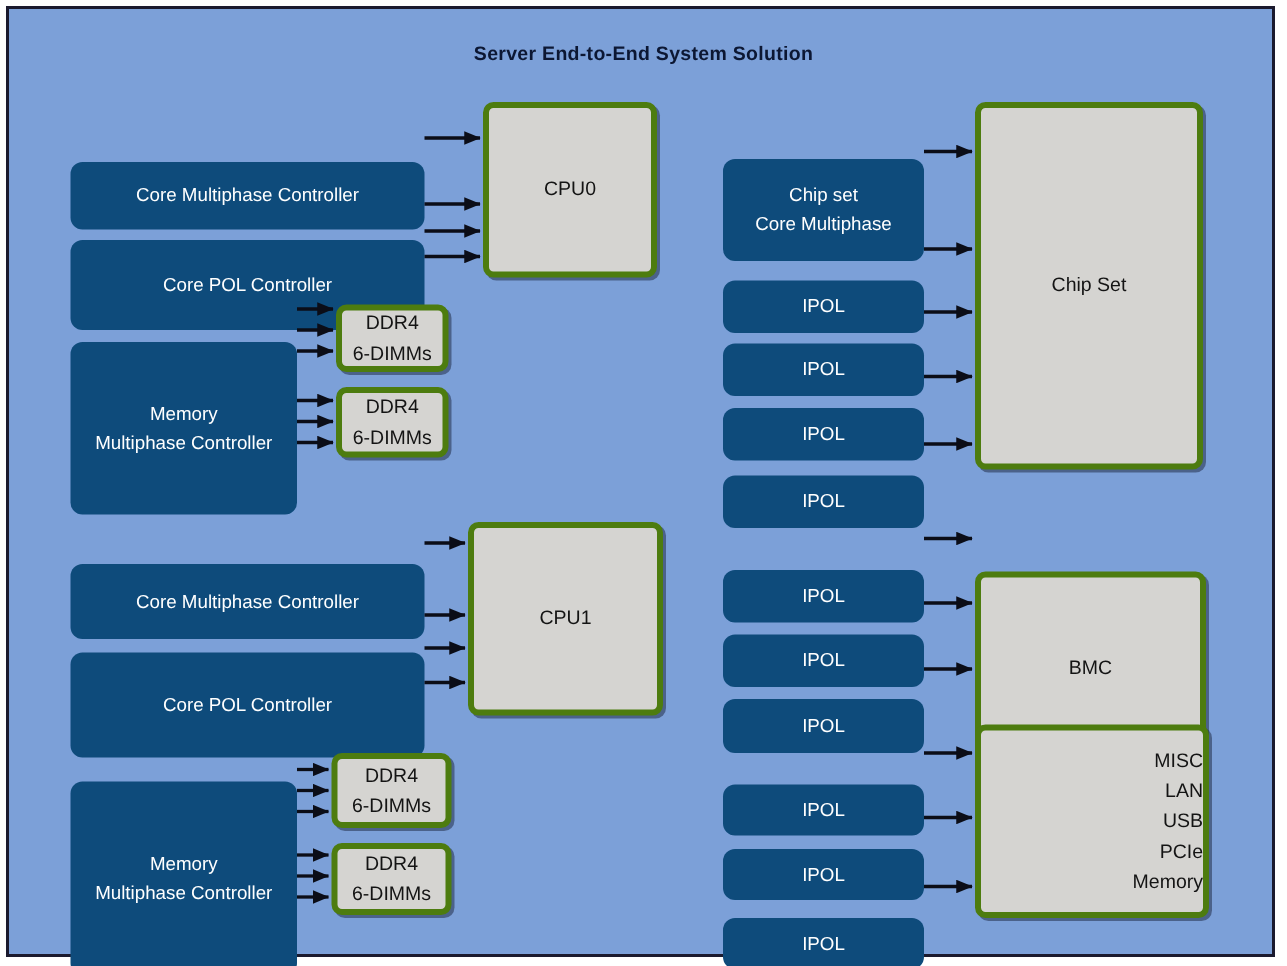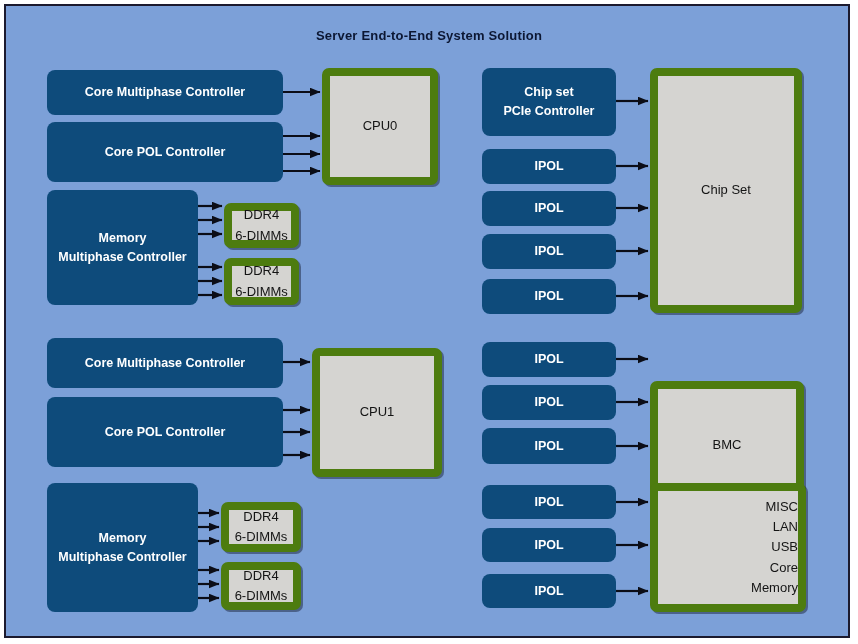--- a/index.html
+++ b/index.html
@@ -25,24 +25,24 @@
   .title{
     position:absolute;left:0;top:28px;width:858px;text-align:center;
     font-size:13px;font-weight:bold;color:var(--title-text);letter-spacing:.2px;
   }
   .blk{
     position:absolute;display:flex;flex-direction:column;align-items:center;justify-content:center;
     text-align:center;box-sizing:border-box;
   }
   .navy{
     background:var(--navy-block);border-radius:8px;color:var(--navy-block-text);
-    font-size:12.5px;font-weight:700;line-height:1.5;
+    font-size:12.5px;font-weight:400;line-height:1.5;margin-top:38px;
   }
   .gray{
-    background:var(--gray-block);border:8px solid #4d7c0f;border-radius:7px;
+    background:var(--gray-block);border:4px solid #4d7c0f;border-radius:7px;
     color:var(--gray-block-text);font-size:13px;line-height:1.55;
     box-shadow:2px 2px 0 rgba(15,22,45,.45);
   }
   .ln{display:block;}
   svg.arrows{position:absolute;left:0;top:0;pointer-events:none;}
   svg.arrows line{stroke:var(--arrow);stroke-width:2.2;}
 </style>
 </head>
 <body>
 
@@ -90,21 +90,21 @@
     <span class="ln">DDR4</span>
     <span class="ln">6-DIMMs</span>
   </div>
   <div class="blk gray" style="left:221px;top:562px;width:80px;height:48px;">
     <span class="ln">DDR4</span>
     <span class="ln">6-DIMMs</span>
   </div>
 
   <div class="blk navy" style="left:482px;top:68px;width:134px;height:68px;">
     <span class="ln">Chip set</span>
-    <span class="ln">PCIe Controller</span>
+    <span class="ln">Core Multiphase</span>
   </div>
   <div class="blk navy" style="left:482px;top:149px;width:134px;height:35px;">
     <span class="ln">IPOL</span>
   </div>
   <div class="blk navy" style="left:482px;top:191px;width:134px;height:35px;">
     <span class="ln">IPOL</span>
   </div>
   <div class="blk navy" style="left:482px;top:234px;width:134px;height:35px;">
     <span class="ln">IPOL</span>
   </div>
@@ -134,21 +134,21 @@
   <div class="blk navy" style="left:482px;top:528px;width:134px;height:34px;">
     <span class="ln">IPOL</span>
   </div>
   <div class="blk navy" style="left:482px;top:574px;width:134px;height:34px;">
     <span class="ln">IPOL</span>
   </div>
   <div class="blk gray" style="left:650px;top:483px;width:156px;height:129px;align-items:flex-end;">
     <span class="ln">MISC</span>
     <span class="ln">LAN</span>
     <span class="ln">USB</span>
-    <span class="ln">Core</span>
+    <span class="ln">PCIe</span>
     <span class="ln">Memory</span>
   </div>
 
   <svg class="arrows" width="858" height="644" viewBox="0 0 858 644">
     <defs>
       <marker id="ah" viewBox="0 0 11 9" refX="10.5" refY="4.5" markerUnits="userSpaceOnUse" markerWidth="11" markerHeight="9" orient="auto">
         <path d="M0,0 L11,4.5 L0,9 z" fill="#0B0D17"></path>
       </marker>
     </defs>
 

